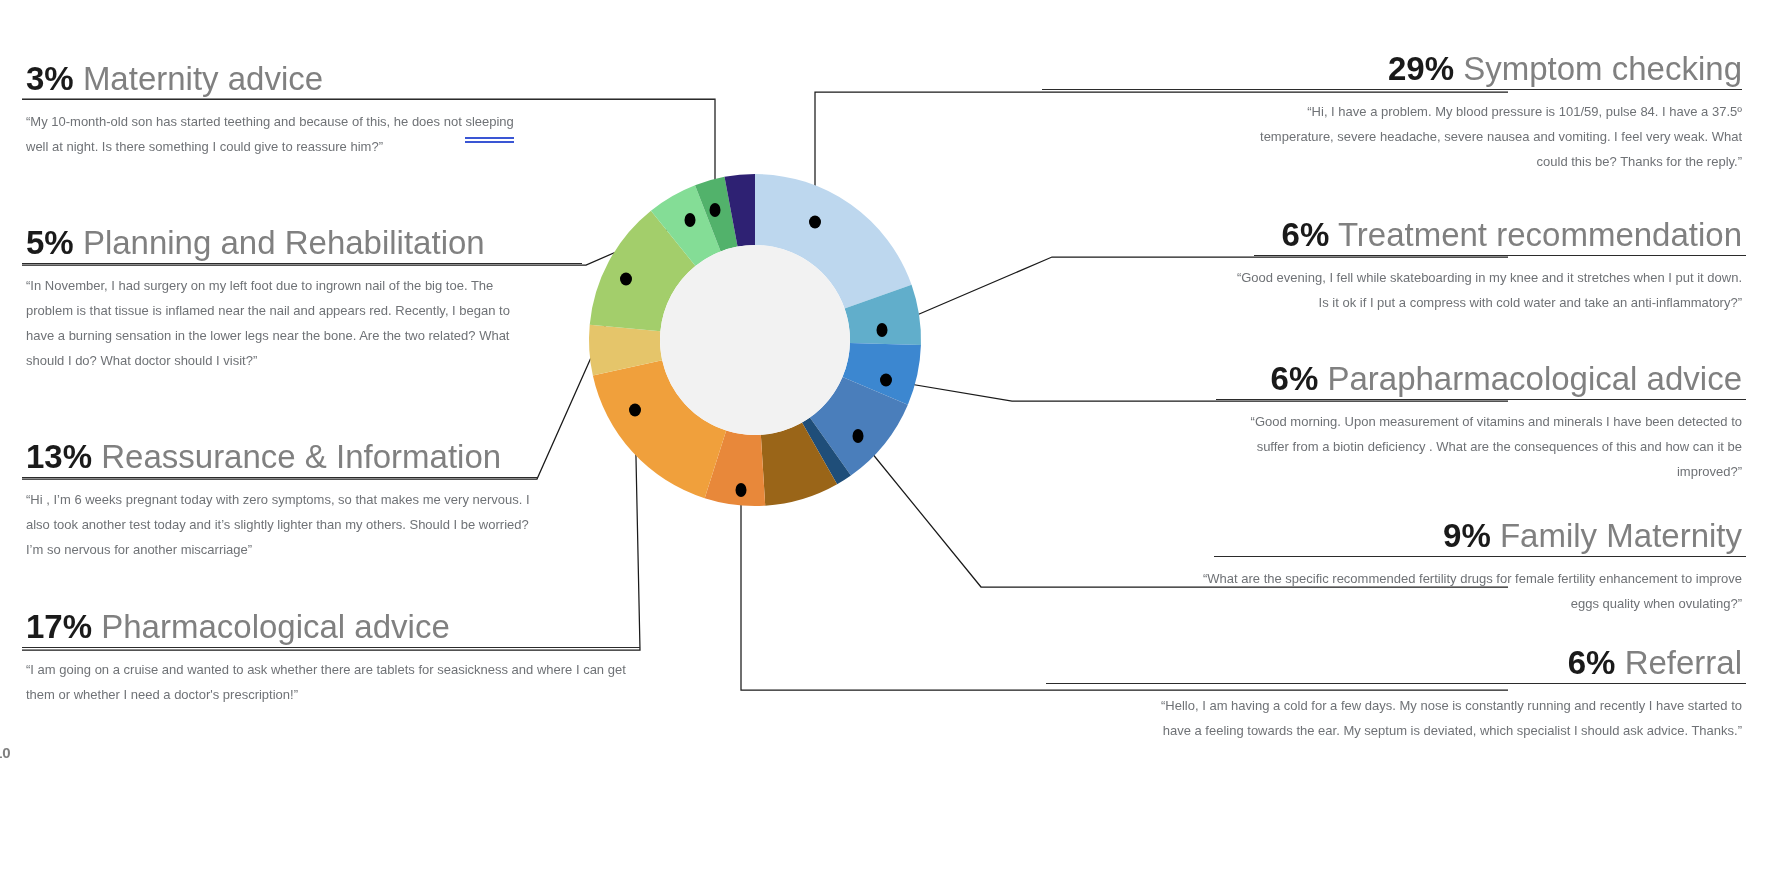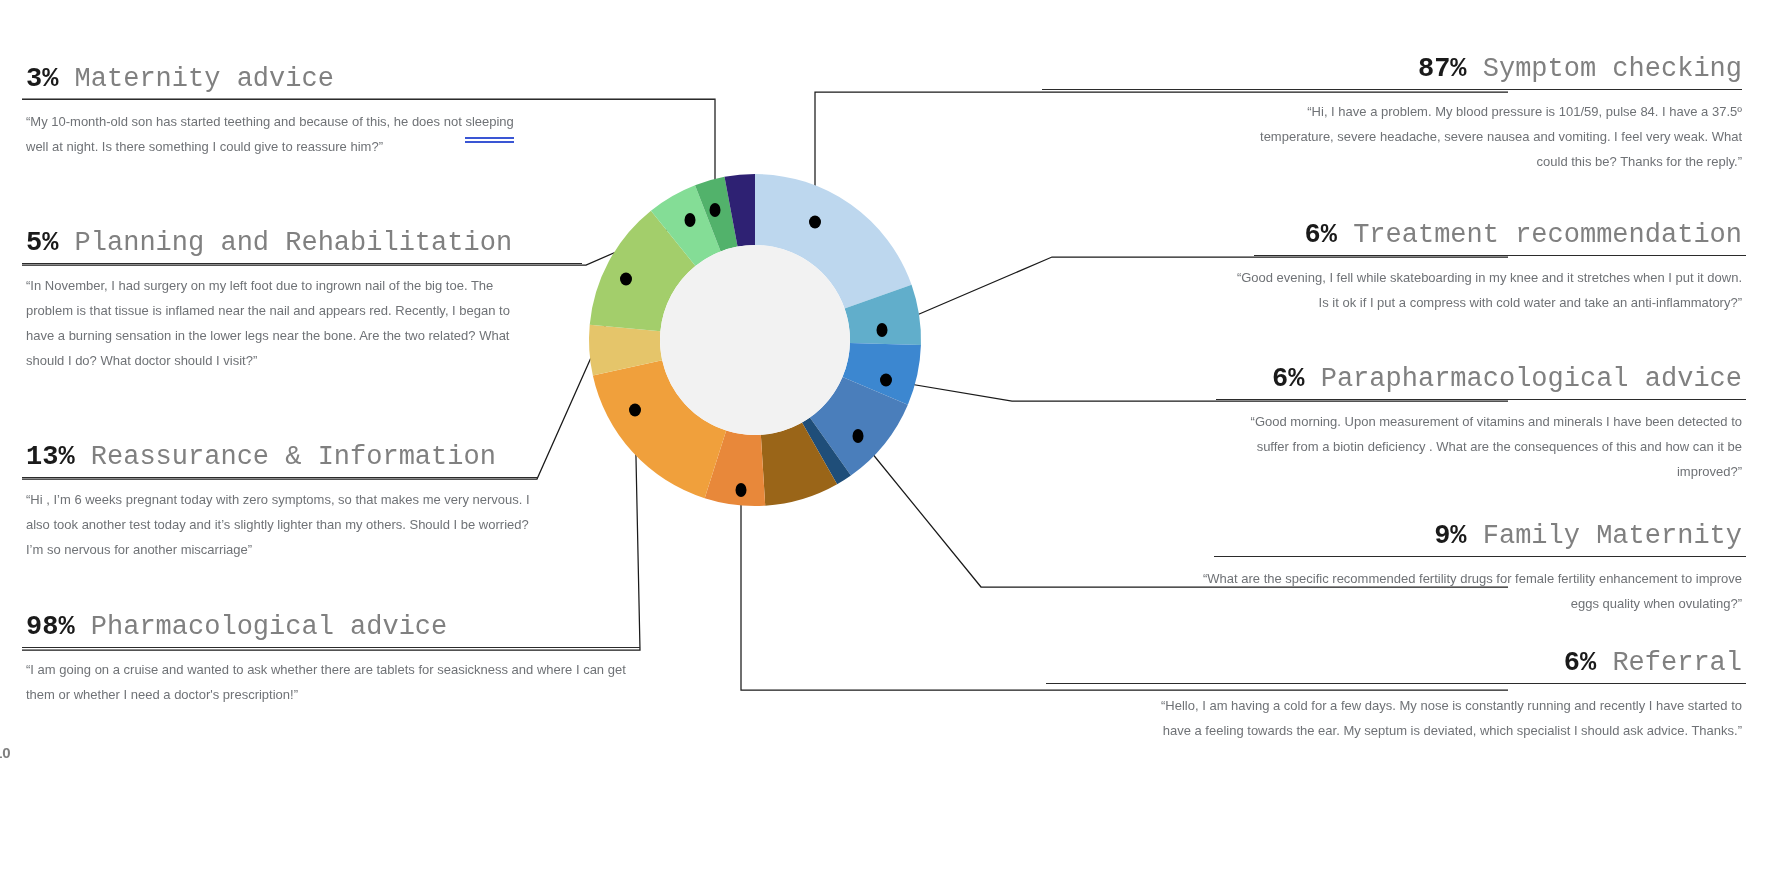--- a/index.html
+++ b/index.html
@@ -10,23 +10,22 @@
     -webkit-font-smoothing:antialiased;
   }
   #stage{position:absolute;left:0;top:0;width:1768px;height:872px;}
 
   
   #chart-layer{position:absolute;left:0;top:0;width:1768px;height:872px;}
 
   
   .block{position:absolute;}
   .block .hdr{
-    font-size:27px;line-height:30px;color:#808080;font-weight:400;
+    font-size:33px;line-height:30px;color:#808080;font-weight:400;
     white-space:nowrap;
-    font-family:Liberation Mono, monospace;
   }
   .block .hdr b{color:#1a1a1a;font-weight:700;}
   .block .rule{
     height:0;border-top:1.3px solid #2b2b2b;margin:5px 0 9px 0;
   }
   .block .quote{
     font-size:13px;line-height:25px;color:#6f7276;font-weight:400;
   }
   .left .hdr,.left .quote{text-align:left;}
   .right .hdr,.right .quote{text-align:right;}
@@ -127,30 +126,30 @@
     <div class="hdr">
       <b>13%</b>
       <span>Reassurance &amp; Information</span>
     </div>
     <div class="rule" style="width:515px;margin-left:-4px;"></div>
     <div class="quote" style="width:508px;">“Hi , I’m 6 weeks pregnant today with zero symptoms, so that makes me very nervous. I also took another test today and it’s slightly lighter than my others. Should I be worried? I’m so nervous for another miscarriage”</div>
   </div>
 
   <div class="block left" style="left:26px;top:612px;width:660px;">
     <div class="hdr">
-      <b>98%</b>
+      <b>17%</b>
       <span>Pharmacological advice</span>
     </div>
     <div class="rule" style="width:618px;margin-left:-4px;"></div>
     <div class="quote" style="width:608px;">“I am going on a cruise and wanted to ask whether there are tablets for seasickness and where I can get them or whether I need a doctor's prescription!”</div>
   </div>
 
   <div class="block right" style="right:26px;top:54px;width:700px;">
     <div class="hdr">
-      <b>87%</b>
+      <b>29%</b>
       <span>Symptom checking</span>
     </div>
     <div class="rule" style="width:700px;margin-right:-4px;"></div>
     <div class="quote" style="width:508px;margin-left:auto;">“Hi, I have a problem. My blood pressure is 101/59, pulse 84. I have a 37.5º temperature, severe headache, severe nausea and vomiting. I feel very weak. What could this be? Thanks for the reply.”</div>
   </div>
 
   <div class="block right" style="right:26px;top:220px;width:700px;">
     <div class="hdr">
       <b>6%</b>
       <span>Treatment recommendation</span>

